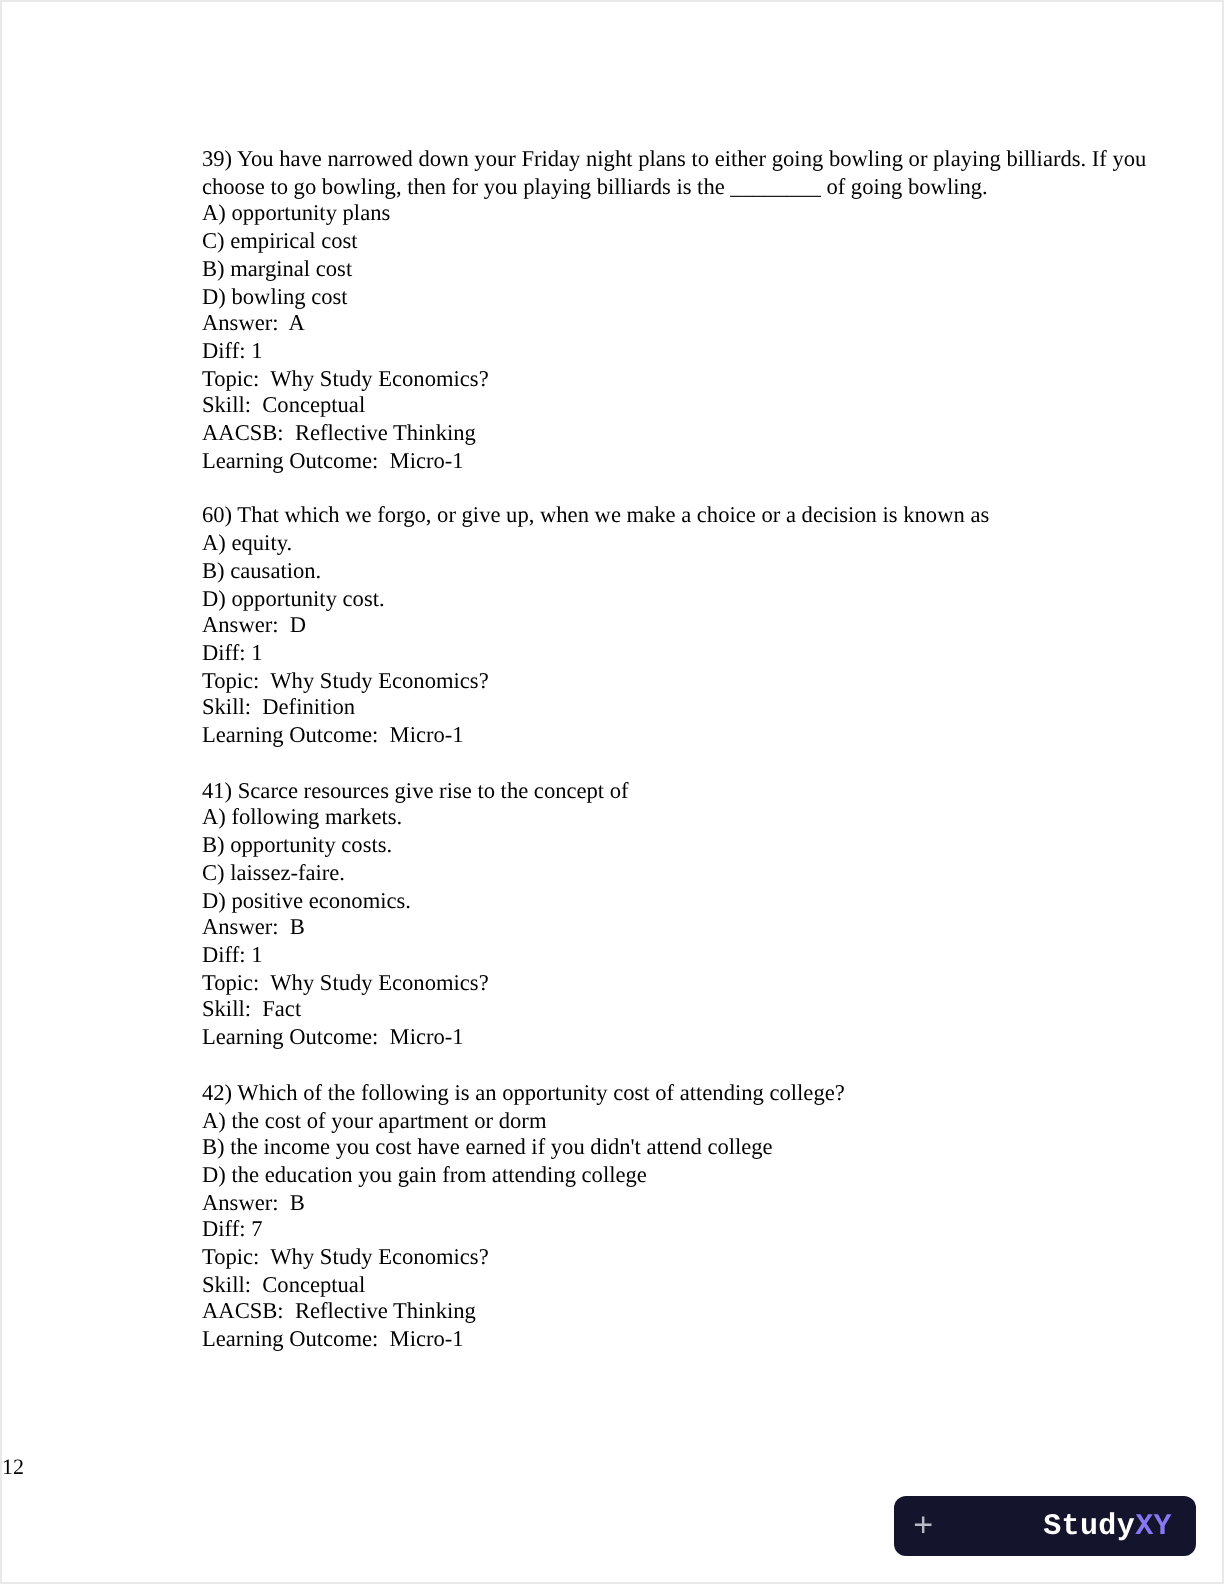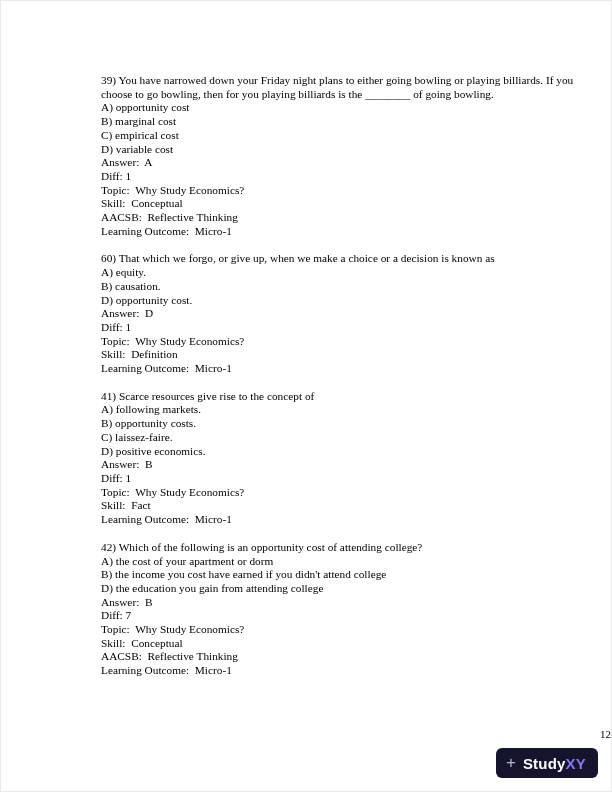--- a/index.html
+++ b/index.html
@@ -30,21 +30,21 @@
   .stem, .line {
     font-size: 11.3px;
     line-height: 13.7px;
     white-space: pre-wrap;
   }
   .footer-page {
     position: absolute;
     left: 0;
     right: 0;
     top: 726px;
-    text-align: right;
+    text-align: left;
     font-size: 11px;
     line-height: 14px;
   }
   .logo-badge {
     position: absolute;
     right: 13px;
     top: 747px;
     height: 30px;
     background: #14142d;
     border-radius: 6px;
@@ -55,43 +55,44 @@
   }
   .logo-plus {
     font-family: "Liberation Sans", sans-serif;
     color: #b6bac6;
     font-size: 17px;
     font-weight: 400;
     line-height: 1;
     transform: translateY(-1px);
   }
   .logo-text {
-    font-family: Liberation Sans, sans-serif;
+    font-family: Liberation Mono, monospace;
     font-weight: bold;
     font-size: 15px;
     line-height: 1;
     letter-spacing: 0.2px;
+    margin-left: 48px;
   }
   .logo-study { color: #ffffff; }
   .logo-xy { color: #8677f2; }
 </style>
 </head>
 <body>
 
 <div class="page">
 
   <div class="content">
 
     <div class="question">
       <div class="stem">39) You have narrowed down your Friday night plans to either going bowling or playing billiards. If you choose to go bowling, then for you playing billiards is the ________ of going bowling.</div>
       <div>
-          <div class="line">A) opportunity cost</div>
+          <div class="line">A) opportunity plans</div>
+          <div class="line">C) empirical cost</div>
           <div class="line">B) marginal cost</div>
-          <div class="line">C) empirical cost</div>
-          <div class="line">D) variable cost</div>
+          <div class="line">D) bowling cost</div>
           <div class="line">Answer:  A</div>
           <div class="line">Diff: 1</div>
           <div class="line">Topic:  Why Study Economics?</div>
           <div class="line">Skill:  Conceptual</div>
           <div class="line">AACSB:  Reflective Thinking</div>
           <div class="line">Learning Outcome:  Micro-1</div>
         </div>
     </div>
 
     <div class="question">

